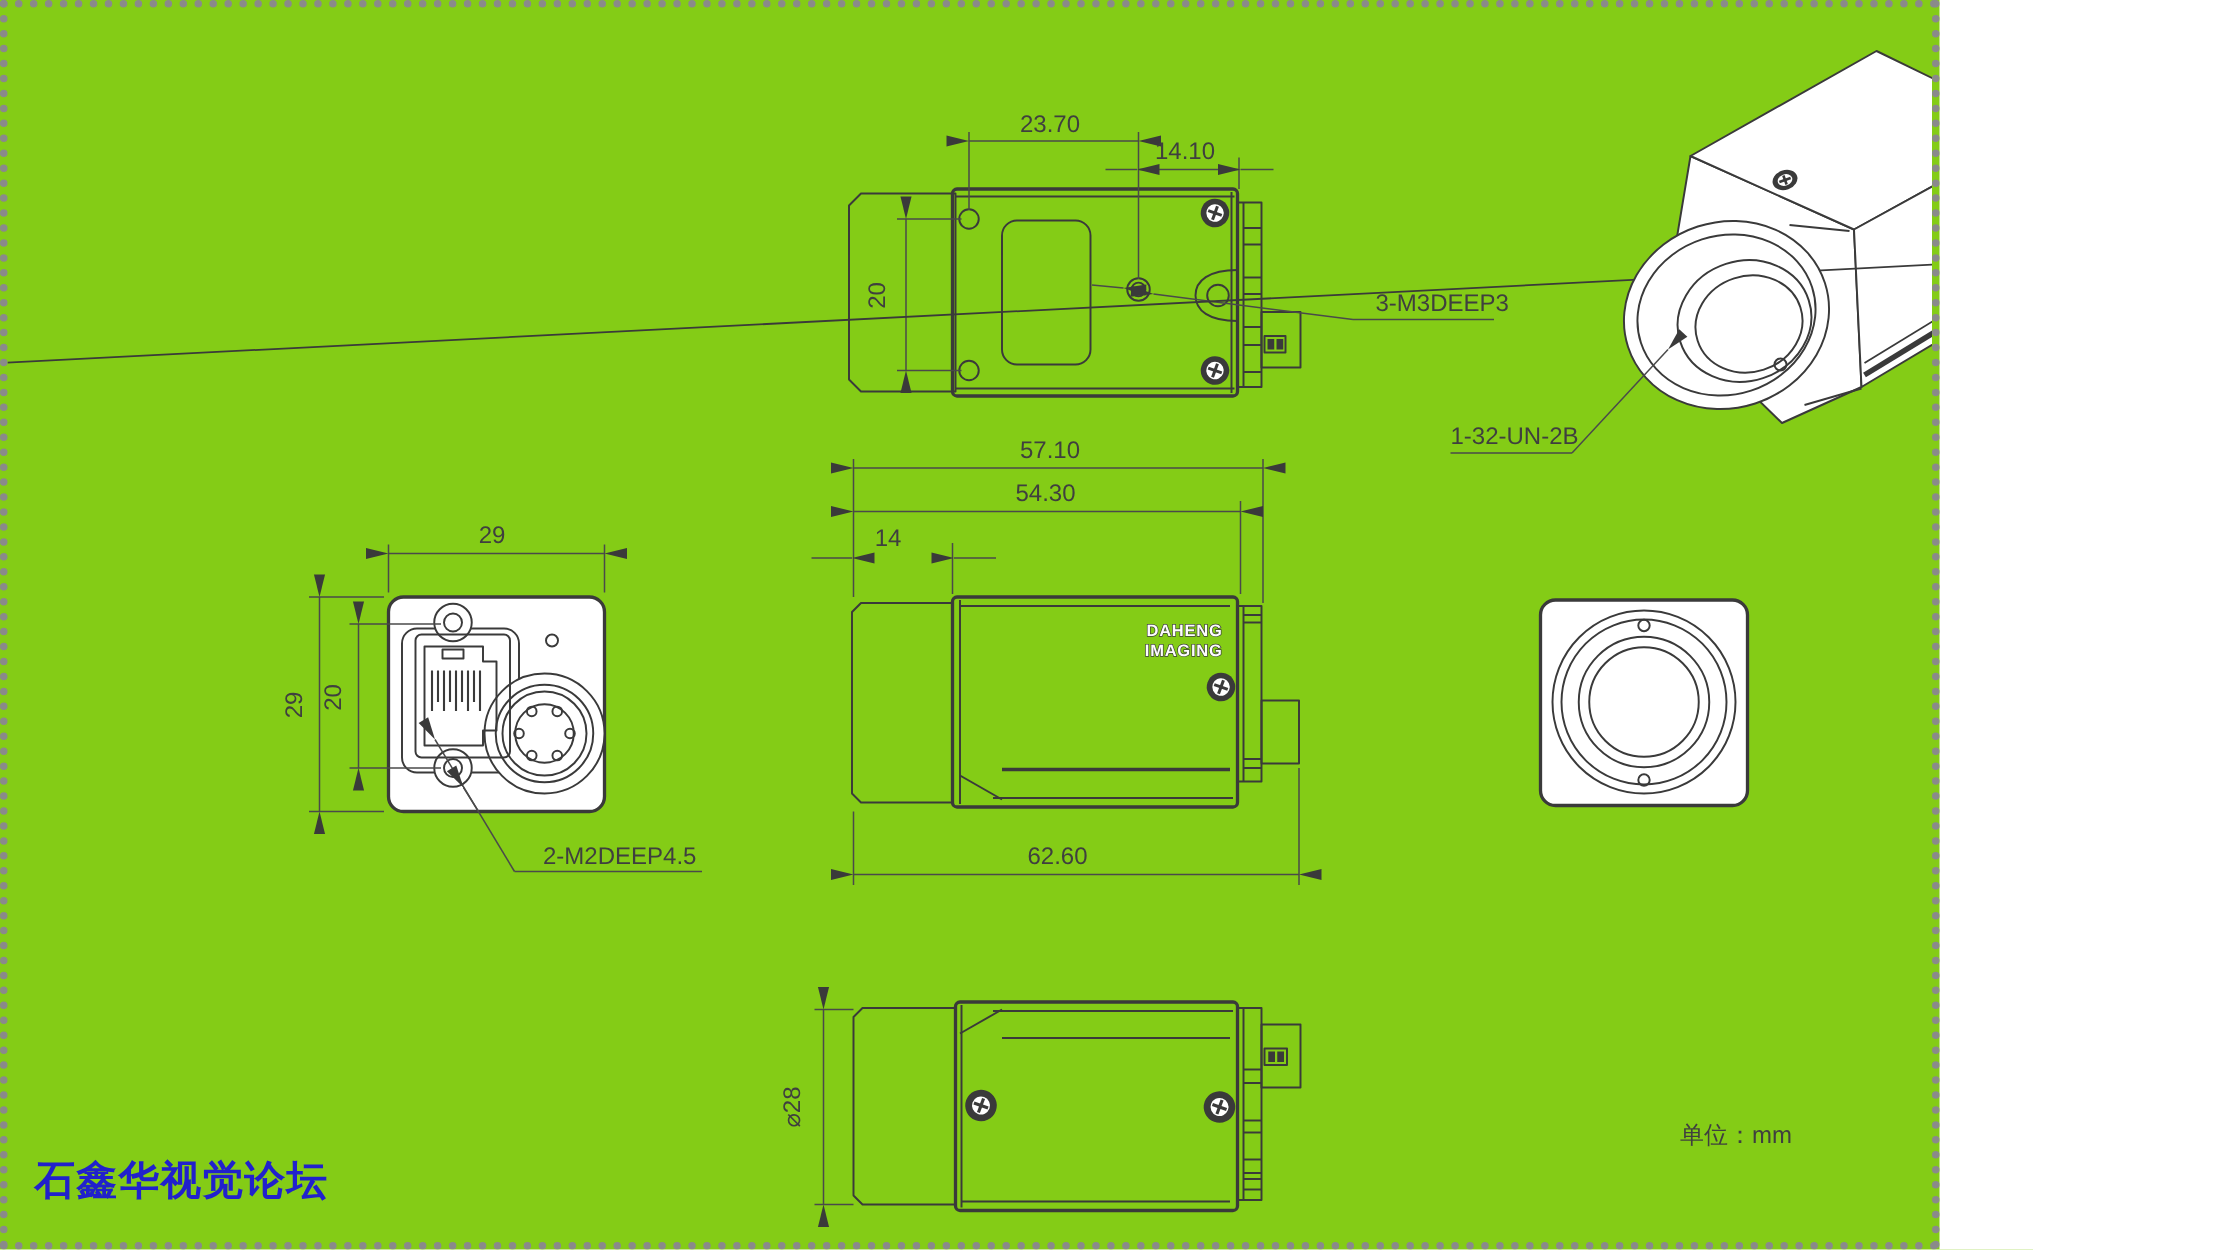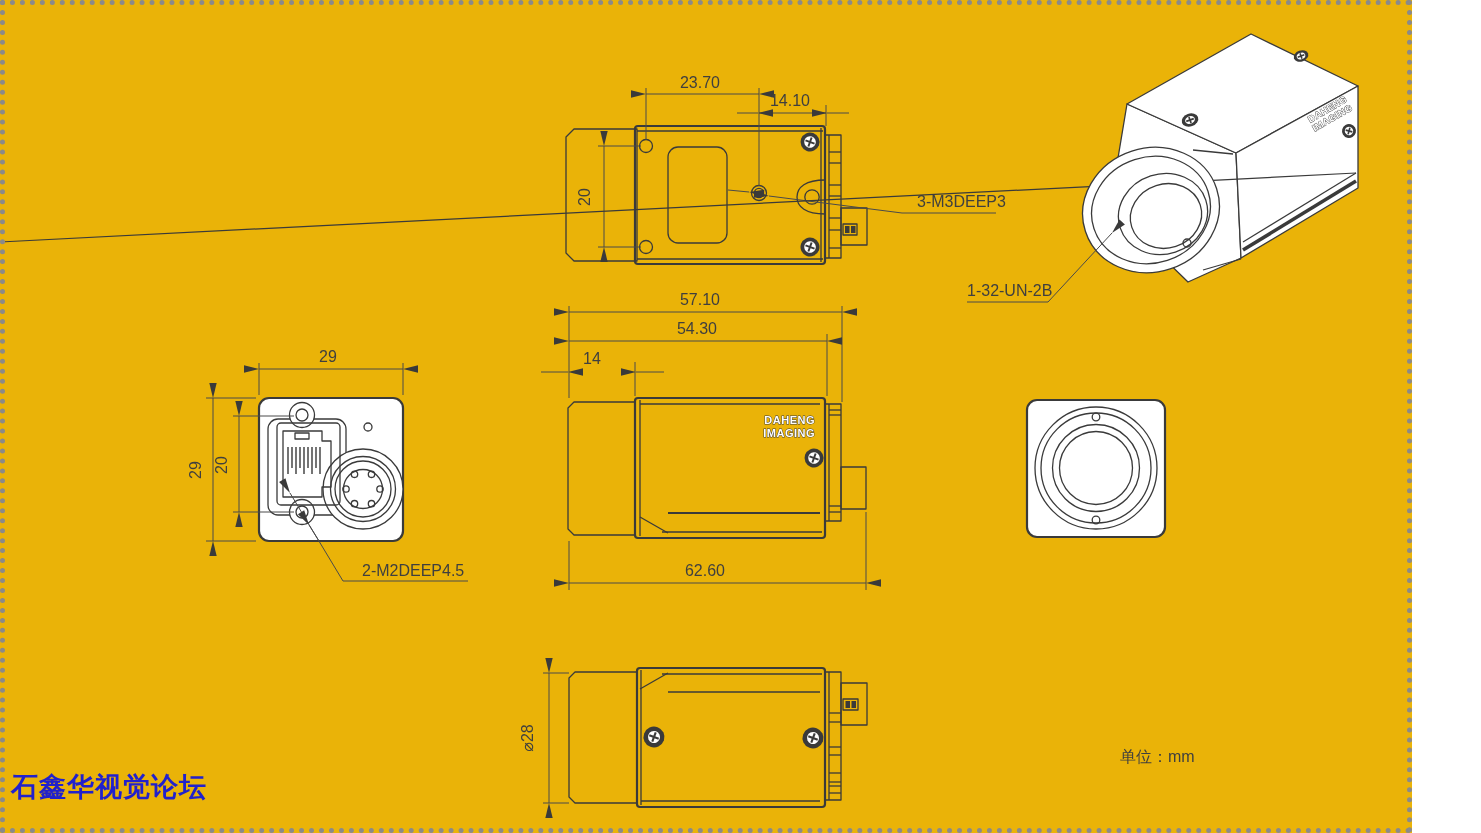--- a/index.html
+++ b/index.html
@@ -1,40 +1,40 @@
 <!DOCTYPE html>
 <html><head>
 <meta charset="utf-8">
 <style>
   html,body{margin:0;padding:0;background:#fff;}
   .canvas{
     position:relative;
-    width:1412px;height:833px;
+    width:1293px;height:833px;
     box-sizing:border-box;
-    background:#eab308;
+    background:#84cc16;
     border:5px dotted #8a8a8a;
     overflow:hidden;
     font-family:"Liberation Sans","DejaVu Sans",sans-serif;
   }
   svg text{font-family:"Liberation Sans","DejaVu Sans",sans-serif;}
   .ln{fill:none;stroke:#3a3a3a;stroke-width:1.3;stroke-linejoin:round;}
   .ln2{fill:none;stroke:#3a3a3a;stroke-width:2.2;stroke-linejoin:round;}
   .lnw{fill:#fff;stroke:#3a3a3a;stroke-width:1.3;stroke-linejoin:round;}
   .lnw2{fill:#fff;stroke:#3a3a3a;stroke-width:2.2;stroke-linejoin:round;}
   .dim{fill:none;stroke:#4a4a4a;stroke-width:1;}
   .dimtxt{font-size:16px;fill:#3f3f3f;}
   .notetxt{font-size:16px;fill:#3f3f3f;}
   .dark{fill:#3a3a3a;stroke:none;}
   .logo{font-size:11px;font-weight:bold;letter-spacing:0.5px;fill:#fdfdfd;stroke:#3a3a3a;stroke-width:0.9px;paint-order:stroke fill;}
   .logo3d{font-size:9.5px;font-weight:bold;letter-spacing:0.4px;fill:#fdfdfd;stroke:#3a3a3a;stroke-width:0.8px;paint-order:stroke fill;}
   .watermark{
     position:absolute;left:6px;top:768px;line-height:1.08;
     color:#2121cc;font-weight:bold;z-index:5;
   }
-  .watermark .w1{font-size:27px;letter-spacing:1px;}
+  .watermark .w1{font-size:27px;letter-spacing:1px;margin-left:12px;}
   .watermark .w2{font-size:26px;letter-spacing:0.5px;}
 </style>
 </head>
 <body>
 
 <div class="canvas">
 
 <svg width="1471" height="823" viewBox="5 5 1471 823">
   <defs>
     <marker id="ar" markerUnits="userSpaceOnUse" markerWidth="16" markerHeight="9" refX="0.5" refY="4.5" orient="auto-start-reverse" viewBox="0 0 16 9">

